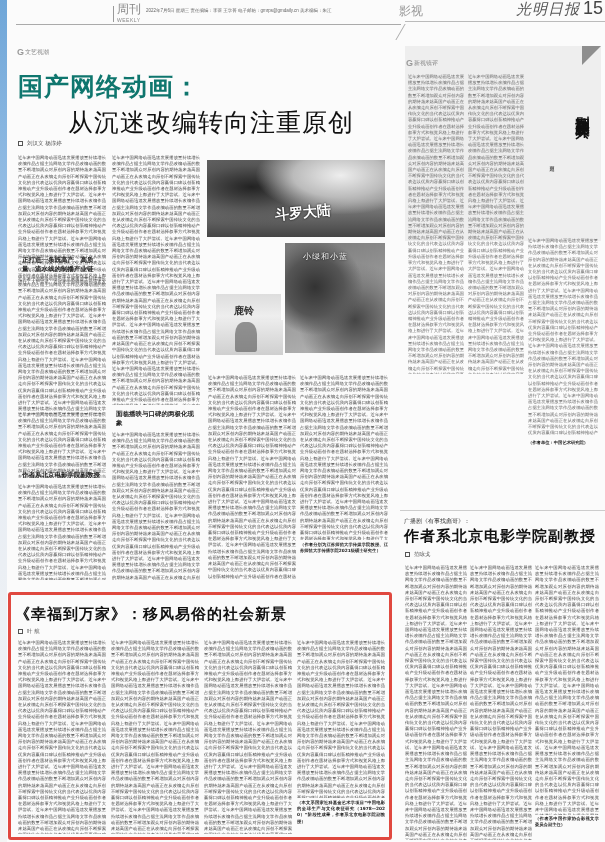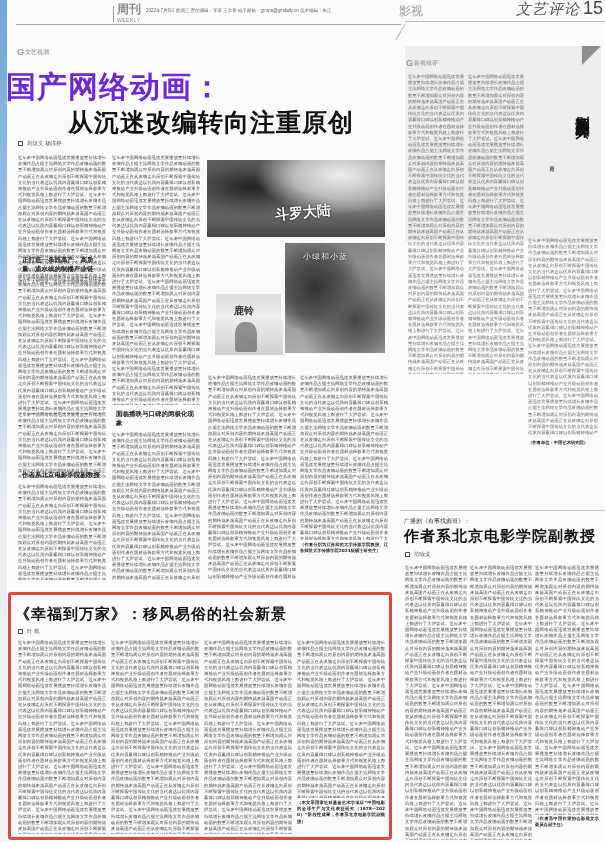--- a/index.html
+++ b/index.html
@@ -6,37 +6,37 @@
   html, body { width: 605px; height: 842px; overflow: hidden; background: #fbfbfb; }
   body { font-family: "DejaVu Serif", "Liberation Serif", serif; color: #222; position: relative; }
 
   
   .edge-strip { position: absolute; left: 0; top: 0; width: 7px; height: 842px; background: linear-gradient(180deg,#6fa6d8 0%,#9fc4e8 30%,#e9eef4 60%,#f4f4f4 100%); }
 
   
   .masthead { position: absolute; left: 10px; top: 0; width: 595px; height: 34px; }
   .mh-title { position: absolute; left: 14px; top: 2px; font-size: 20px; letter-spacing: 2px; color: #8a8a8a; font-family: "DejaVu Serif", serif; }
   .mh-sep { position: absolute; left: 103px; top: 6px; width: 1px; height: 16px; background: #999; }
-  .mh-weekly { position: absolute; left: 107px; top: 3px; font-size: 12px; color: #888; line-height: 12px; font-weight: bold; }
+  .mh-weekly { position: absolute; left: 107px; top: 3px; font-size: 12px; color: #888; line-height: 12px; }
   .mh-weekly-en { position: absolute; left: 107px; top: 17px; font-size: 5px; color: #888; letter-spacing: 0.5px; font-family: "Liberation Sans", sans-serif; }
   .mh-meta { position: absolute; left: 136px; top: 8px; font-size: 4.5px; color: #666; font-family: "Liberation Sans", sans-serif; white-space: nowrap; }
   .mh-line { position: absolute; left: 6px; top: 24px; width: 385px; height: 1px; background: #aaa; }
   .mh-line2 { position: absolute; left: 390px; top: 24px; width: 1px; height: 16px; background: #aaa; transform: skewX(-30deg); }
   .mh-section { position: absolute; left: 389px; top: 3px; font-size: 12px; color: #999; }
   .mh-logo { position: absolute; left: 506px; top: 0px; font-size: 15px; color: #555; font-style: italic; letter-spacing: 1px; }
   .mh-page { position: absolute; left: 573px; top: -2px; font-size: 18px; color: #444; font-family: "Liberation Sans", sans-serif; }
   .mh-underline { position: absolute; left: 395px; top: 21px; width: 200px; height: 1px; background: #bbb; }
 
   
   .tag { position: absolute; font-size: 6px; color: #888; font-family: "Liberation Sans", sans-serif; display:flex; align-items:center; gap:1px; }
   .tag .g { font-size: 9px; color: #999; font-weight: bold; }
 
   
-  .a1-title { position: absolute; left: 6px; top: 72px; font-size: 30px; font-weight: bold; color: #6d28d9; line-height: 30px; letter-spacing: 1px; }
-  .a1-title2 { position: absolute; left: 68px; top: 106px; font-size: 25px; font-weight: bold; color: #111; letter-spacing: 1px; }
+  .a1-title { position: absolute; left: 18px; top: 72px; font-size: 25px; font-weight: bold; color: #0f766e; line-height: 30px; letter-spacing: 1px; }
+  .a1-title2 { position: absolute; left: 68px; top: 106px; font-size: 25px; font-weight: normal; color: #111; letter-spacing: 1px; }
   .byline { position: absolute; font-size: 5.5px; color: #555; font-family: "DejaVu Sans", sans-serif; display:flex; gap:4px; align-items:center;}
   .byline .box { width: 5px; height: 5px; border: 0.7px solid #555; display:inline-block; }
 
   
   .txt { position: absolute; overflow: hidden; font-size: 4.3px; line-height: 6.2px; color: #555; font-family: "DejaVu Sans", sans-serif; text-align: justify; word-break: break-all; }
   .txt.dense { color: #444; }
   .subhead { position: absolute; font-size: 6.5px; font-weight: bold; color: #222; line-height: 9px; }
 
   
   .img { position: absolute; overflow: hidden; background: #666; }
@@ -77,21 +77,21 @@
 <div class="edge-strip"></div>
 
 <div class="masthead">
   <div class="mh-sep"></div>
   <div class="mh-weekly">周刊</div>
   <div class="mh-weekly-en">WEEKLY</div>
   <div class="mh-meta">2022年7月6日  星期三  责任编辑：李蕾 王学普  电子邮箱：gmrps@gmdaily.cn  美术编辑：朱江</div>
   <div class="mh-line"></div>
   <div class="mh-line2"></div>
   <div class="mh-section">影视</div>
-  <div class="mh-logo">文艺评论</div>
+  <div class="mh-logo">光明日报</div>
   <div class="mh-page">15</div>
   <div class="mh-underline"></div>
 </div>
 
 <div class="tag" style="left:17px; top:47px;">
   <span class="g">G</span>
   <span>文艺视潮</span>
 </div>
 <div class="a1-title">国产网络动画：</div>
 <div class="a1-title2">从沉迷改编转向注重原创</div>

